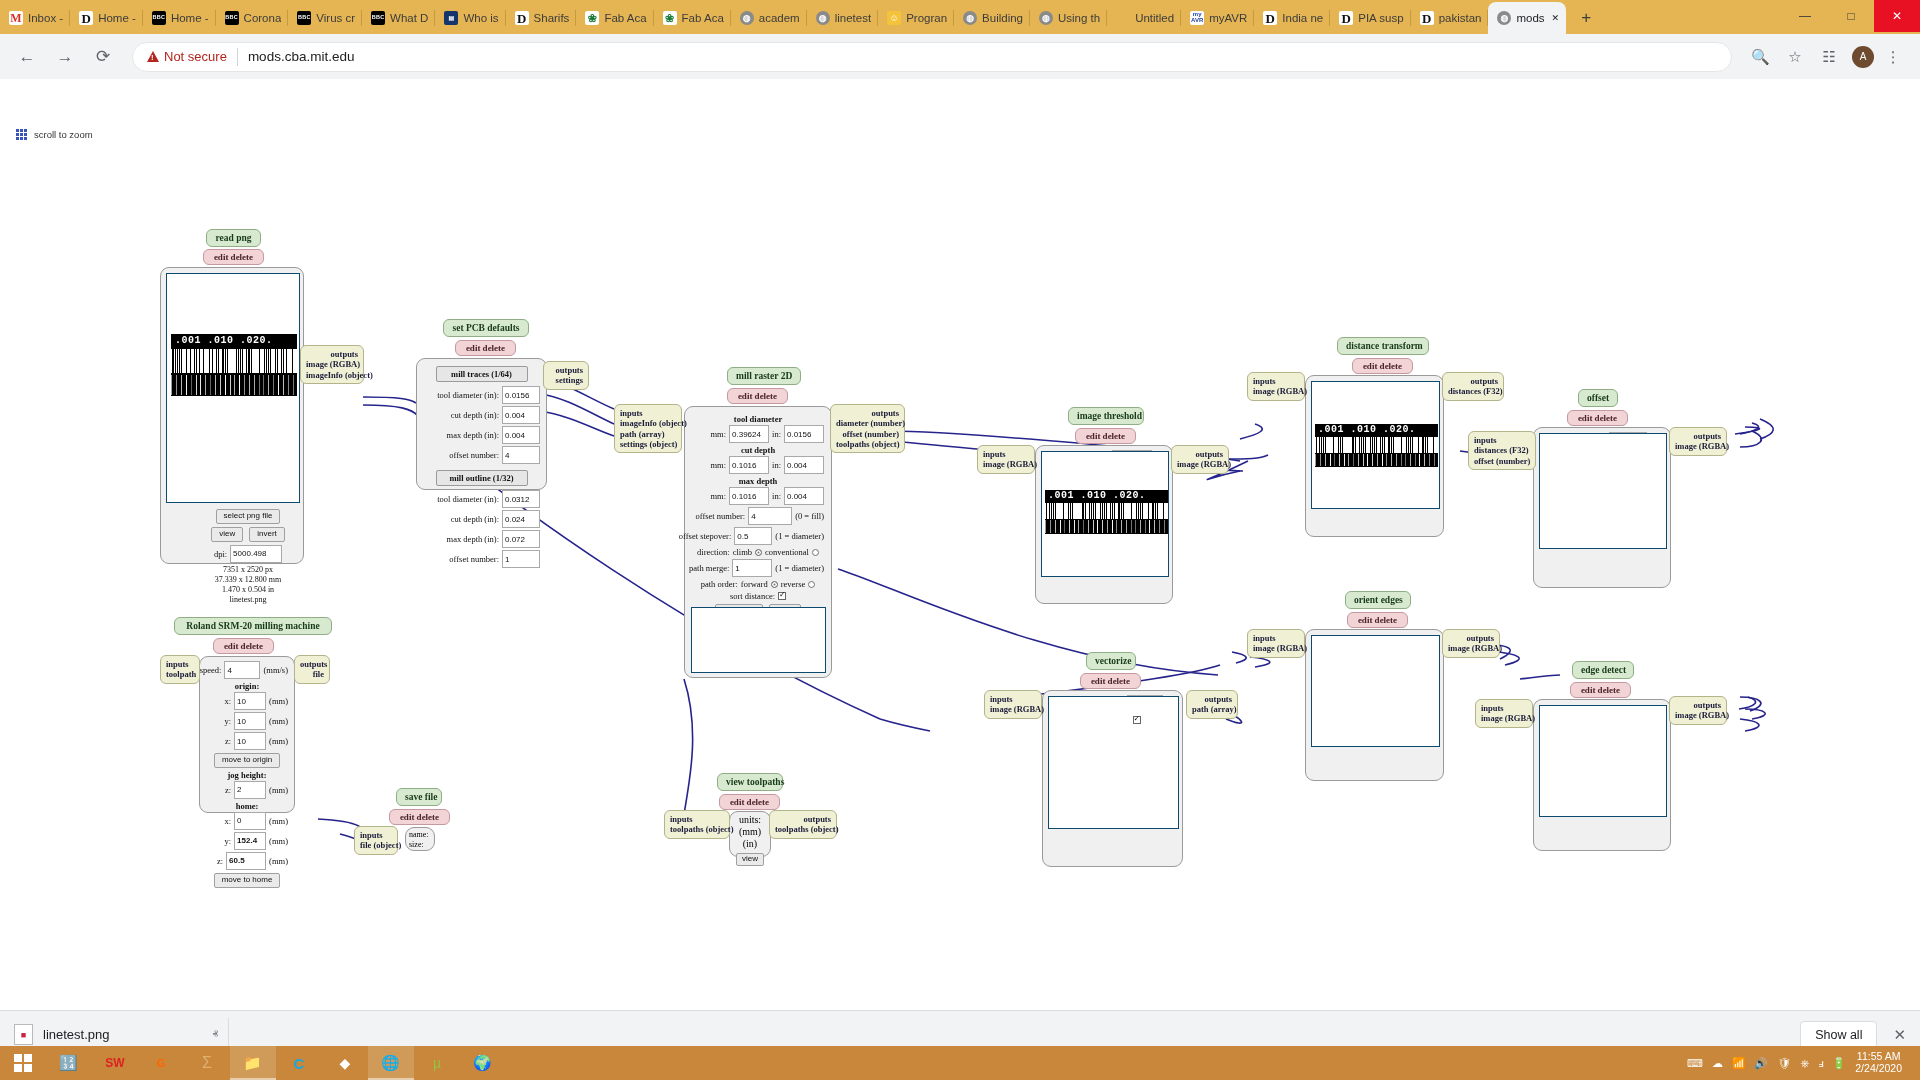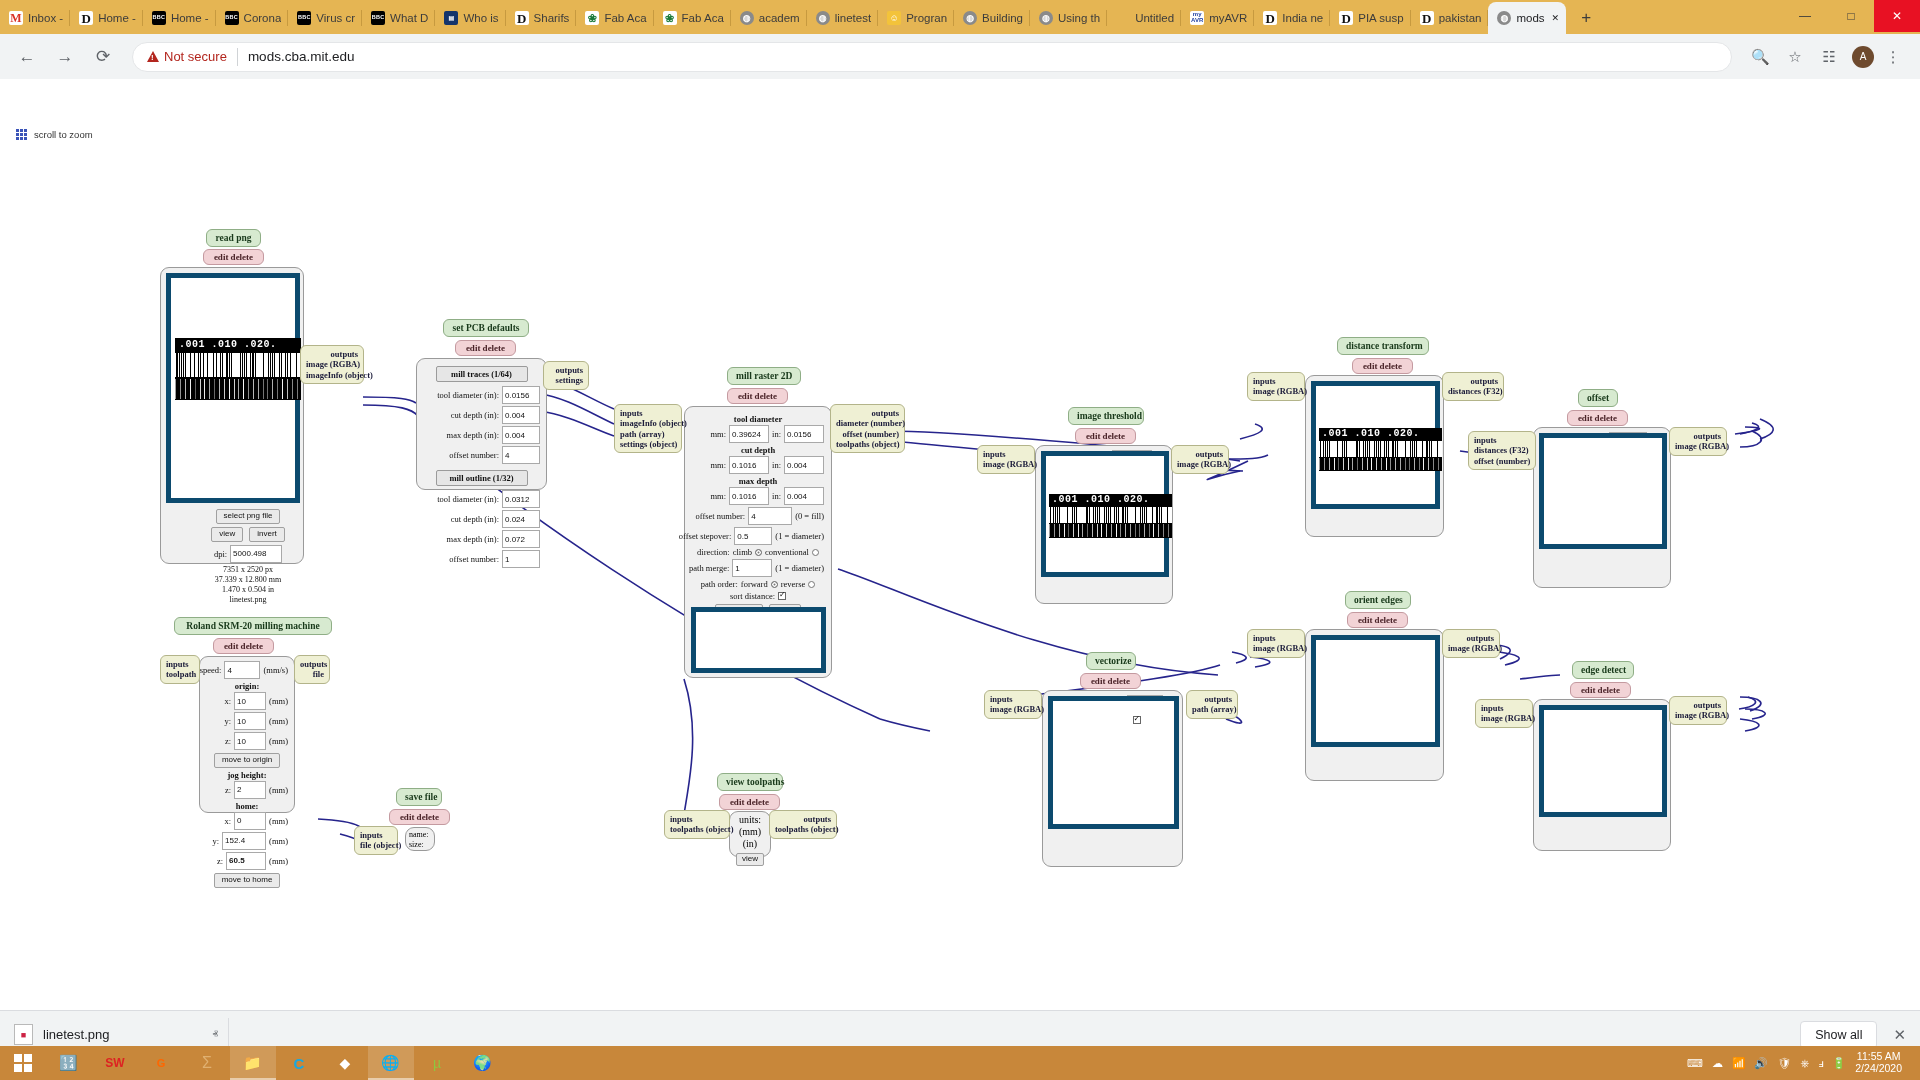--- a/index.html
+++ b/index.html
@@ -99,21 +99,21 @@
   .mbody {
     position:absolute; background:#f0f0f0; border:1px solid #9a9a9a; border-radius:9px;
   }
   .port {
     position:absolute; background:#eff0d4; border:1px solid #b3b48a; border-radius:6px;
     font-size:8.5px; color:#1b1b3a; padding:3px 5px; white-space:nowrap; line-height:1.22;
     font-family:"Liberation Serif", serif; font-weight:bold;
   }
   .port.left { text-align:left; }
   .port.right { text-align:right; }
-  .white-area { position:absolute; background:#fff; border:5px solid #0c4a6e; }
+  .white-area { position:absolute; background:#fff; border:1px solid #0c4a6e; }
   .prev-img { position:absolute; background:#000; overflow:hidden; }
   .prev-label { position:absolute; left:0; top:0; width:100%; color:#fff;
                 font-family:"Liberation Mono", monospace; font-weight:bold; letter-spacing:0.5px; }
   .bars { position:absolute; left:0; width:100%; }
   .bars i { position:absolute; top:0; height:100%; background:#fff; }
 
   .row { display:flex; align-items:center; justify-content:flex-end; gap:3px;
          font-family:"Liberation Serif", serif; font-size:8.5px; color:#111; margin-bottom:2px; }
   .row label { white-space:nowrap; }
   .row input.tb {
@@ -951,21 +951,21 @@
         </div>
         <div class="ctr">home:</div>
         <div id="home-host">
             <div class="row">
               <label>x:</label>
               <input class="tb" value="0" style="width: 32px;">
               <label>(mm)</label>
             </div>
             <div class="row">
               <label>y:</label>
-              <input class="tb" value="152.4" style="width: 44px;">
+              <input class="tb" value="152.4" style="width: 32px; font-weight: bold;">
               <label>(mm)</label>
             </div>
             <div class="row">
               <label>z:</label>
               <input class="tb" value="60.5" style="width: 40px; font-weight: bold;">
               <label>(mm)</label>
             </div>
           </div>
         <div class="btnrow">
           <div class="btn">move to home</div>

